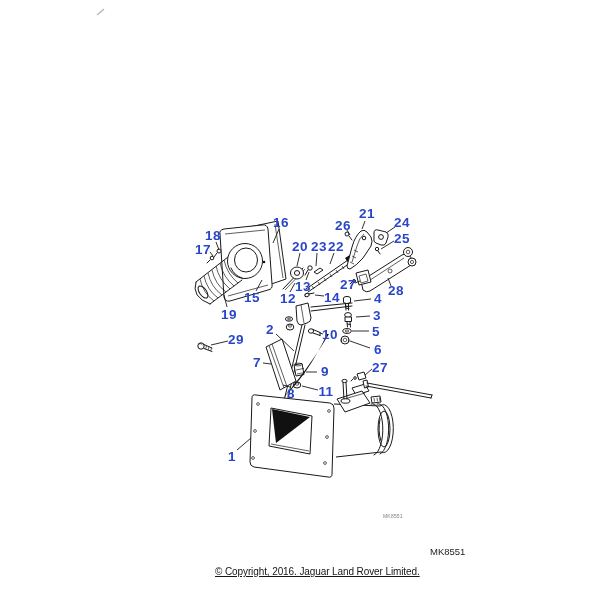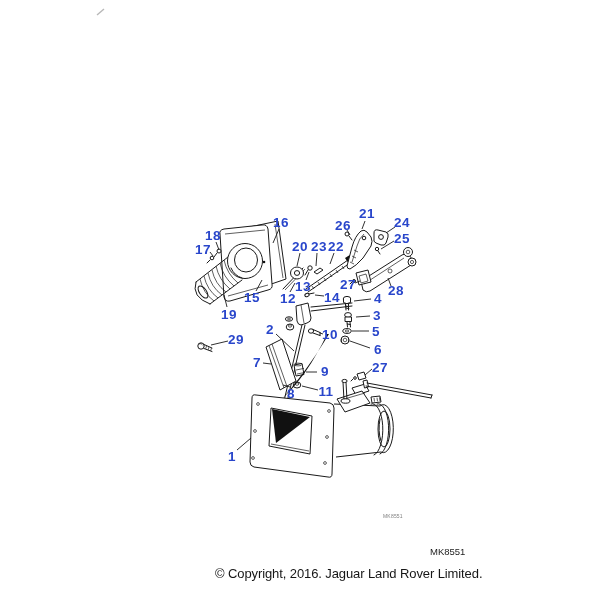--- a/index.html
+++ b/index.html
@@ -18,22 +18,22 @@
     letter-spacing:0.4px; text-anchor:middle; dominant-baseline:central;
   }
   .watermark-small {
     position:absolute; left:383px; top:513px; font-size:5px; letter-spacing:0.2px;
     color:#808080;
   }
   .drawing-code {
     position:absolute; left:430px; top:546px; font-size:9.5px; color:#1c1c1c;
   }
   .copyright {
-    position:absolute; left:215px; top:566px; font-size:13px; letter-spacing:-0.1px;
-    color:#161616; white-space:nowrap;
+    position:absolute; left:215px; top:566px; font-size:10px; letter-spacing:-0.1px;
+    color:#161616; white-space:nowrap;text-decoration:underline;
   }
 </style>
 </head>
 <body>
 
 <div class="canvas">
 
   <svg class="art" width="600" height="600" viewBox="0 0 600 600">
 
     <line x1="97" y1="15" x2="104" y2="9" stroke="#b8b8b8" stroke-width="1.4"></line>

